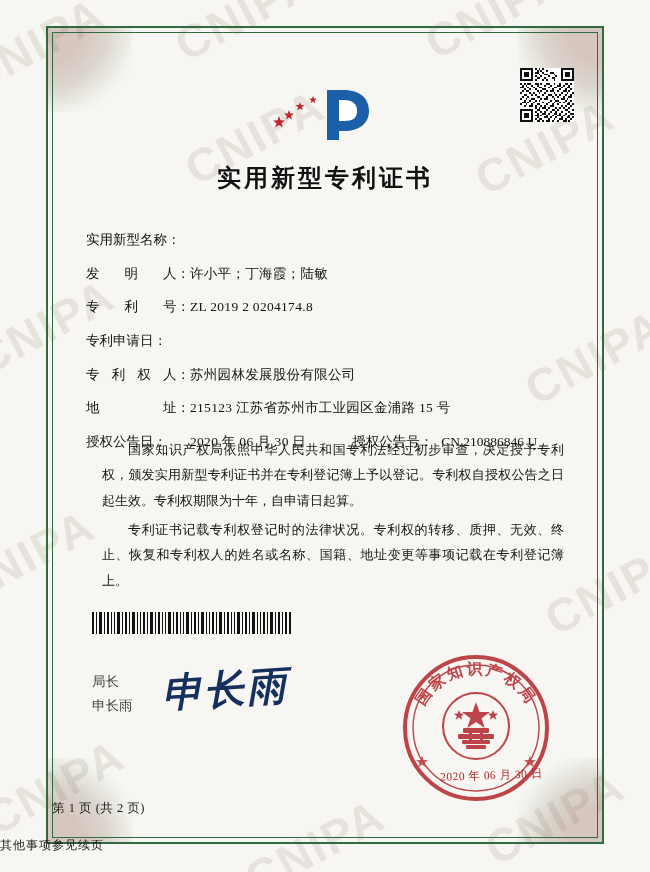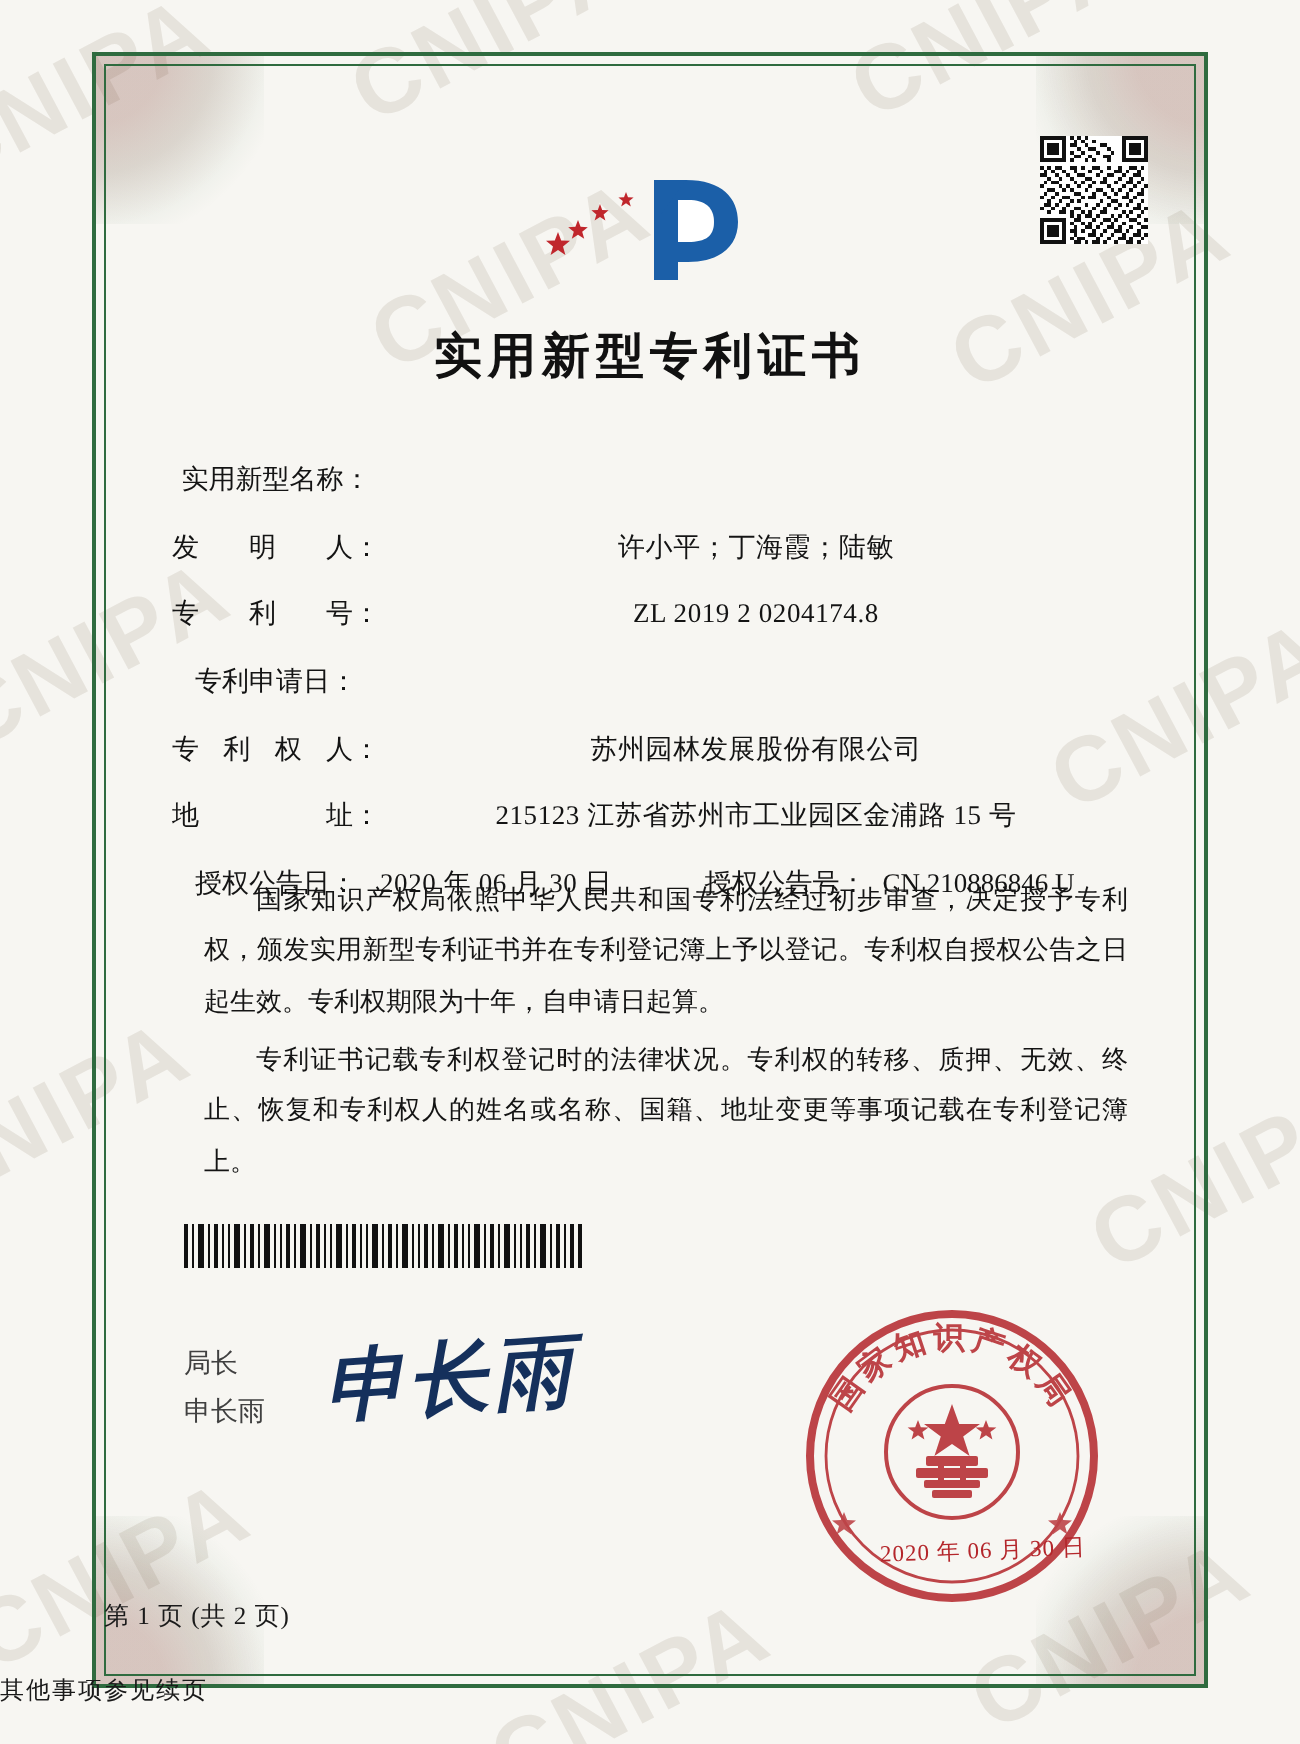--- a/index.html
+++ b/index.html
@@ -83,21 +83,21 @@
     position:absolute; left:0; right:0; top:130px;
     text-align:center;
     font-size:24px;
     font-weight:bold;
     letter-spacing:3px;
     color:#111;
     font-family:"Liberation Serif", serif;
   }
 
   
-  .fields { position:absolute; left:34px; top:200px; width:480px;text-align:center; }
+  .fields { position:absolute; left:34px; top:200px; width:480px; }
   .row {
     display:flex;
     align-items:baseline;
     font-size:13.5px;
     color:#141414;
     margin-bottom:17.5px;
     line-height:1.2;
   }
   .row .lbl {
     width:104px;

